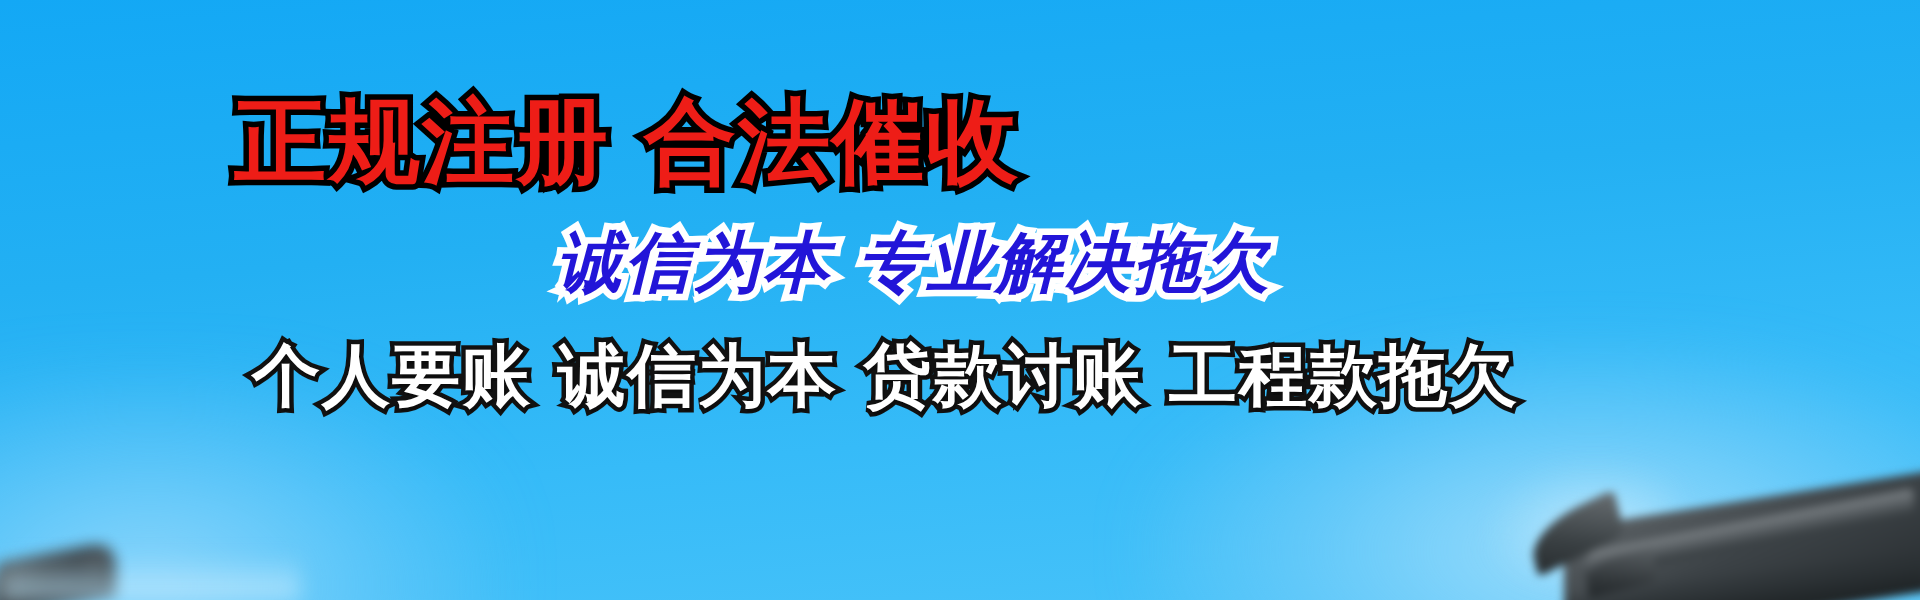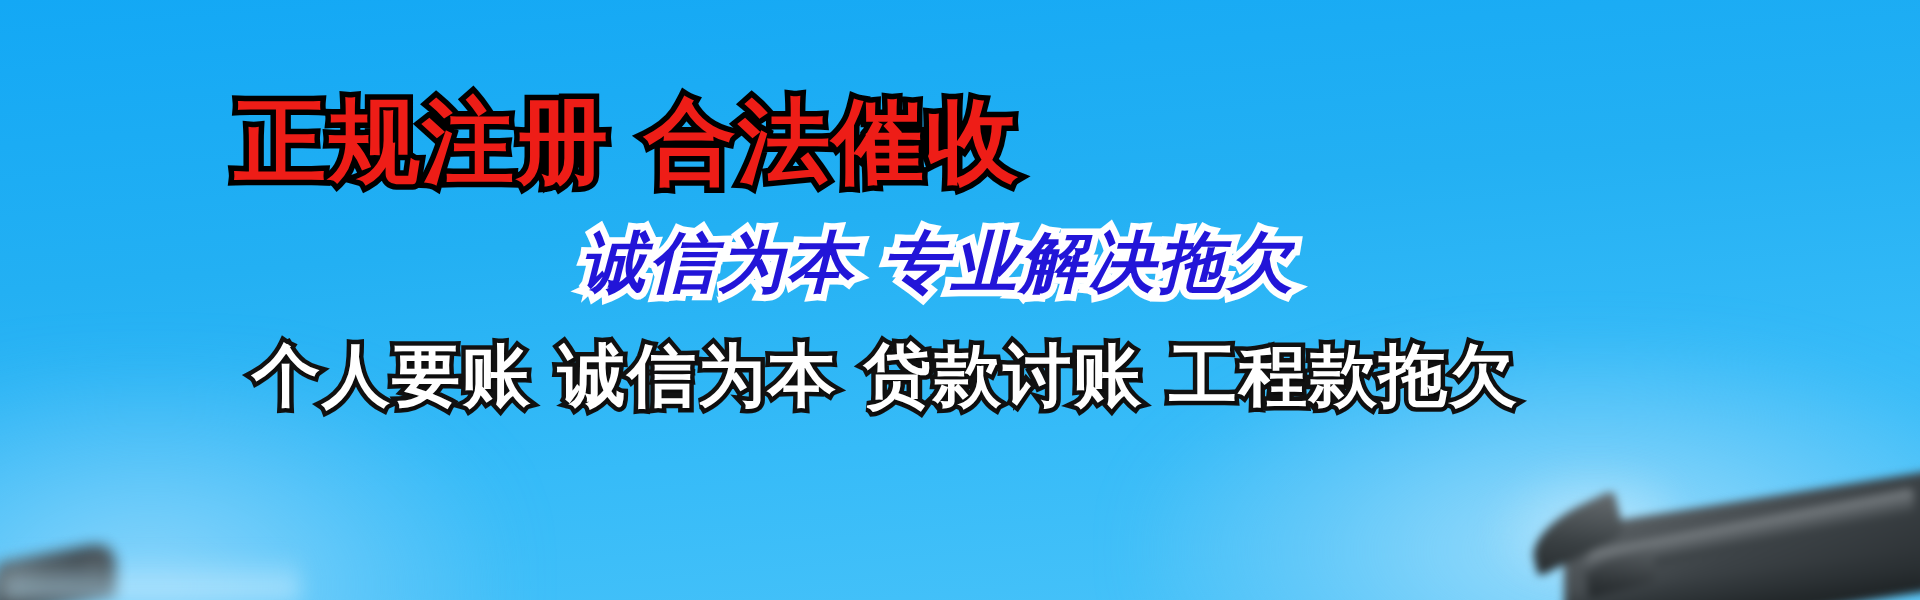--- a/index.html
+++ b/index.html
@@ -193,21 +193,20 @@
   .subtitle {
     left: 556px;
     top: 230px;
     font-size: 66px;
     color: #2215d8;
     font-style: italic;
     letter-spacing: 3px;
     font-family: "DejaVu Sans", "Liberation Sans", sans-serif;
     -webkit-text-stroke: 13px #ffffff;
     paint-order: stroke fill;
-    margin-left: 24px;
   }
 
   
   .services {
     left: 252px;
     top: 342px;
     font-size: 68px;
     color: #ffffff;
     letter-spacing: 2px;
     font-family: "DejaVu Sans", "Liberation Sans", sans-serif;

